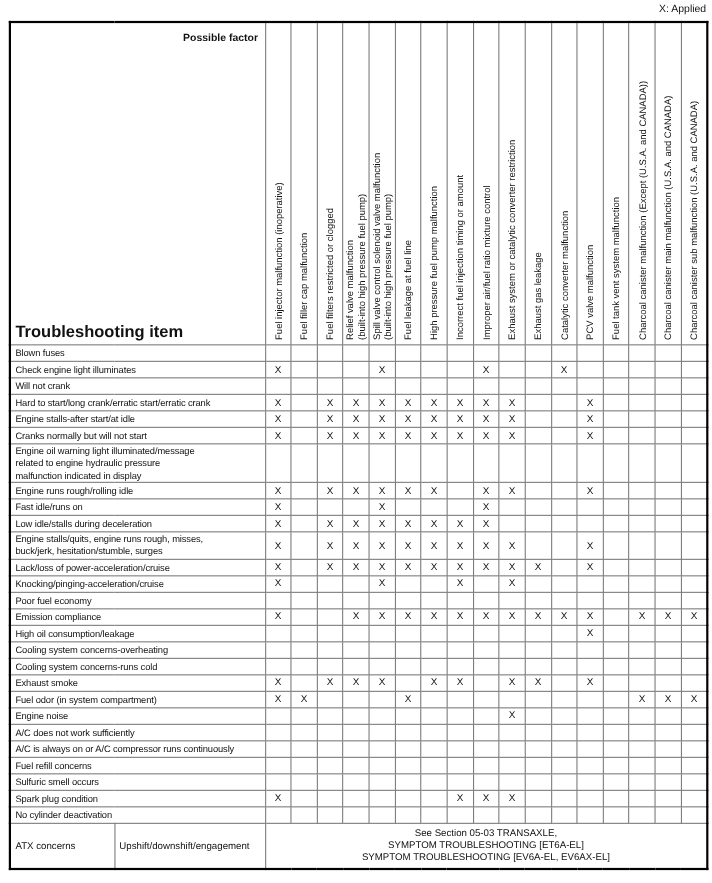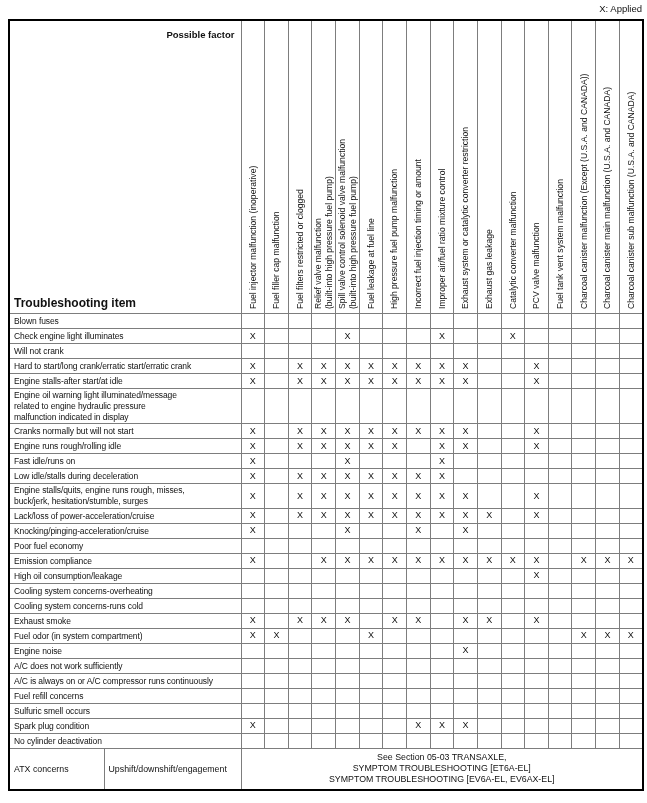--- a/index.html
+++ b/index.html
@@ -34,21 +34,21 @@
     position:relative;
     vertical-align:top;
     padding-left:40px;
   }
   .possible-factor {
     position:absolute; top:8px; right:6px;
     font-weight:bold; font-size:9.5px; white-space:nowrap;
   }
   .ts-item {
     position:absolute; bottom:3px; left:4px;
-    font-weight:bold; font-size:12px; white-space:nowrap;
+    font-weight:bold; font-size:15px; white-space:nowrap;
   }
   th.factor { vertical-align:bottom; }
   .vtext {
     writing-mode:vertical-rl;
     transform:rotate(180deg);
     display:block;
     margin:0 auto;
     height:283px;
     padding-top:4px;
     font-size:8.6px;
@@ -263,56 +263,56 @@
         <td class="mark">X</td>
         <td class="mark"></td>
         <td class="mark"></td>
         <td class="mark">X</td>
         <td class="mark"></td>
         <td class="mark"></td>
         <td class="mark"></td>
         <td class="mark"></td>
       </tr>
       <tr>
+        <td class="rowlabel" colspan="2">Cranks normally but will not start</td>
+        <td class="mark">X</td>
+        <td class="mark"></td>
+        <td class="mark">X</td>
+        <td class="mark">X</td>
+        <td class="mark">X</td>
+        <td class="mark">X</td>
+        <td class="mark">X</td>
+        <td class="mark">X</td>
+        <td class="mark">X</td>
+        <td class="mark">X</td>
+        <td class="mark"></td>
+        <td class="mark"></td>
+        <td class="mark">X</td>
+        <td class="mark"></td>
+        <td class="mark"></td>
+        <td class="mark"></td>
+        <td class="mark"></td>
+      </tr>
+      <tr>
         <td class="rowlabel" colspan="2">Engine oil warning light illuminated/message
 related to engine hydraulic pressure
 malfunction indicated in display</td>
         <td class="mark"></td>
         <td class="mark"></td>
         <td class="mark"></td>
         <td class="mark"></td>
         <td class="mark"></td>
         <td class="mark"></td>
         <td class="mark"></td>
         <td class="mark"></td>
         <td class="mark"></td>
         <td class="mark"></td>
         <td class="mark"></td>
         <td class="mark"></td>
         <td class="mark"></td>
-        <td class="mark"></td>
-        <td class="mark"></td>
-        <td class="mark"></td>
-        <td class="mark"></td>
-      </tr>
-      <tr>
-        <td class="rowlabel" colspan="2">Cranks normally but will not start</td>
-        <td class="mark">X</td>
-        <td class="mark"></td>
-        <td class="mark">X</td>
-        <td class="mark">X</td>
-        <td class="mark">X</td>
-        <td class="mark">X</td>
-        <td class="mark">X</td>
-        <td class="mark">X</td>
-        <td class="mark">X</td>
-        <td class="mark">X</td>
-        <td class="mark"></td>
-        <td class="mark"></td>
-        <td class="mark">X</td>
         <td class="mark"></td>
         <td class="mark"></td>
         <td class="mark"></td>
         <td class="mark"></td>
       </tr>
       <tr>
         <td class="rowlabel" colspan="2">Engine runs rough/rolling idle</td>
         <td class="mark">X</td>
         <td class="mark"></td>
         <td class="mark">X</td>

